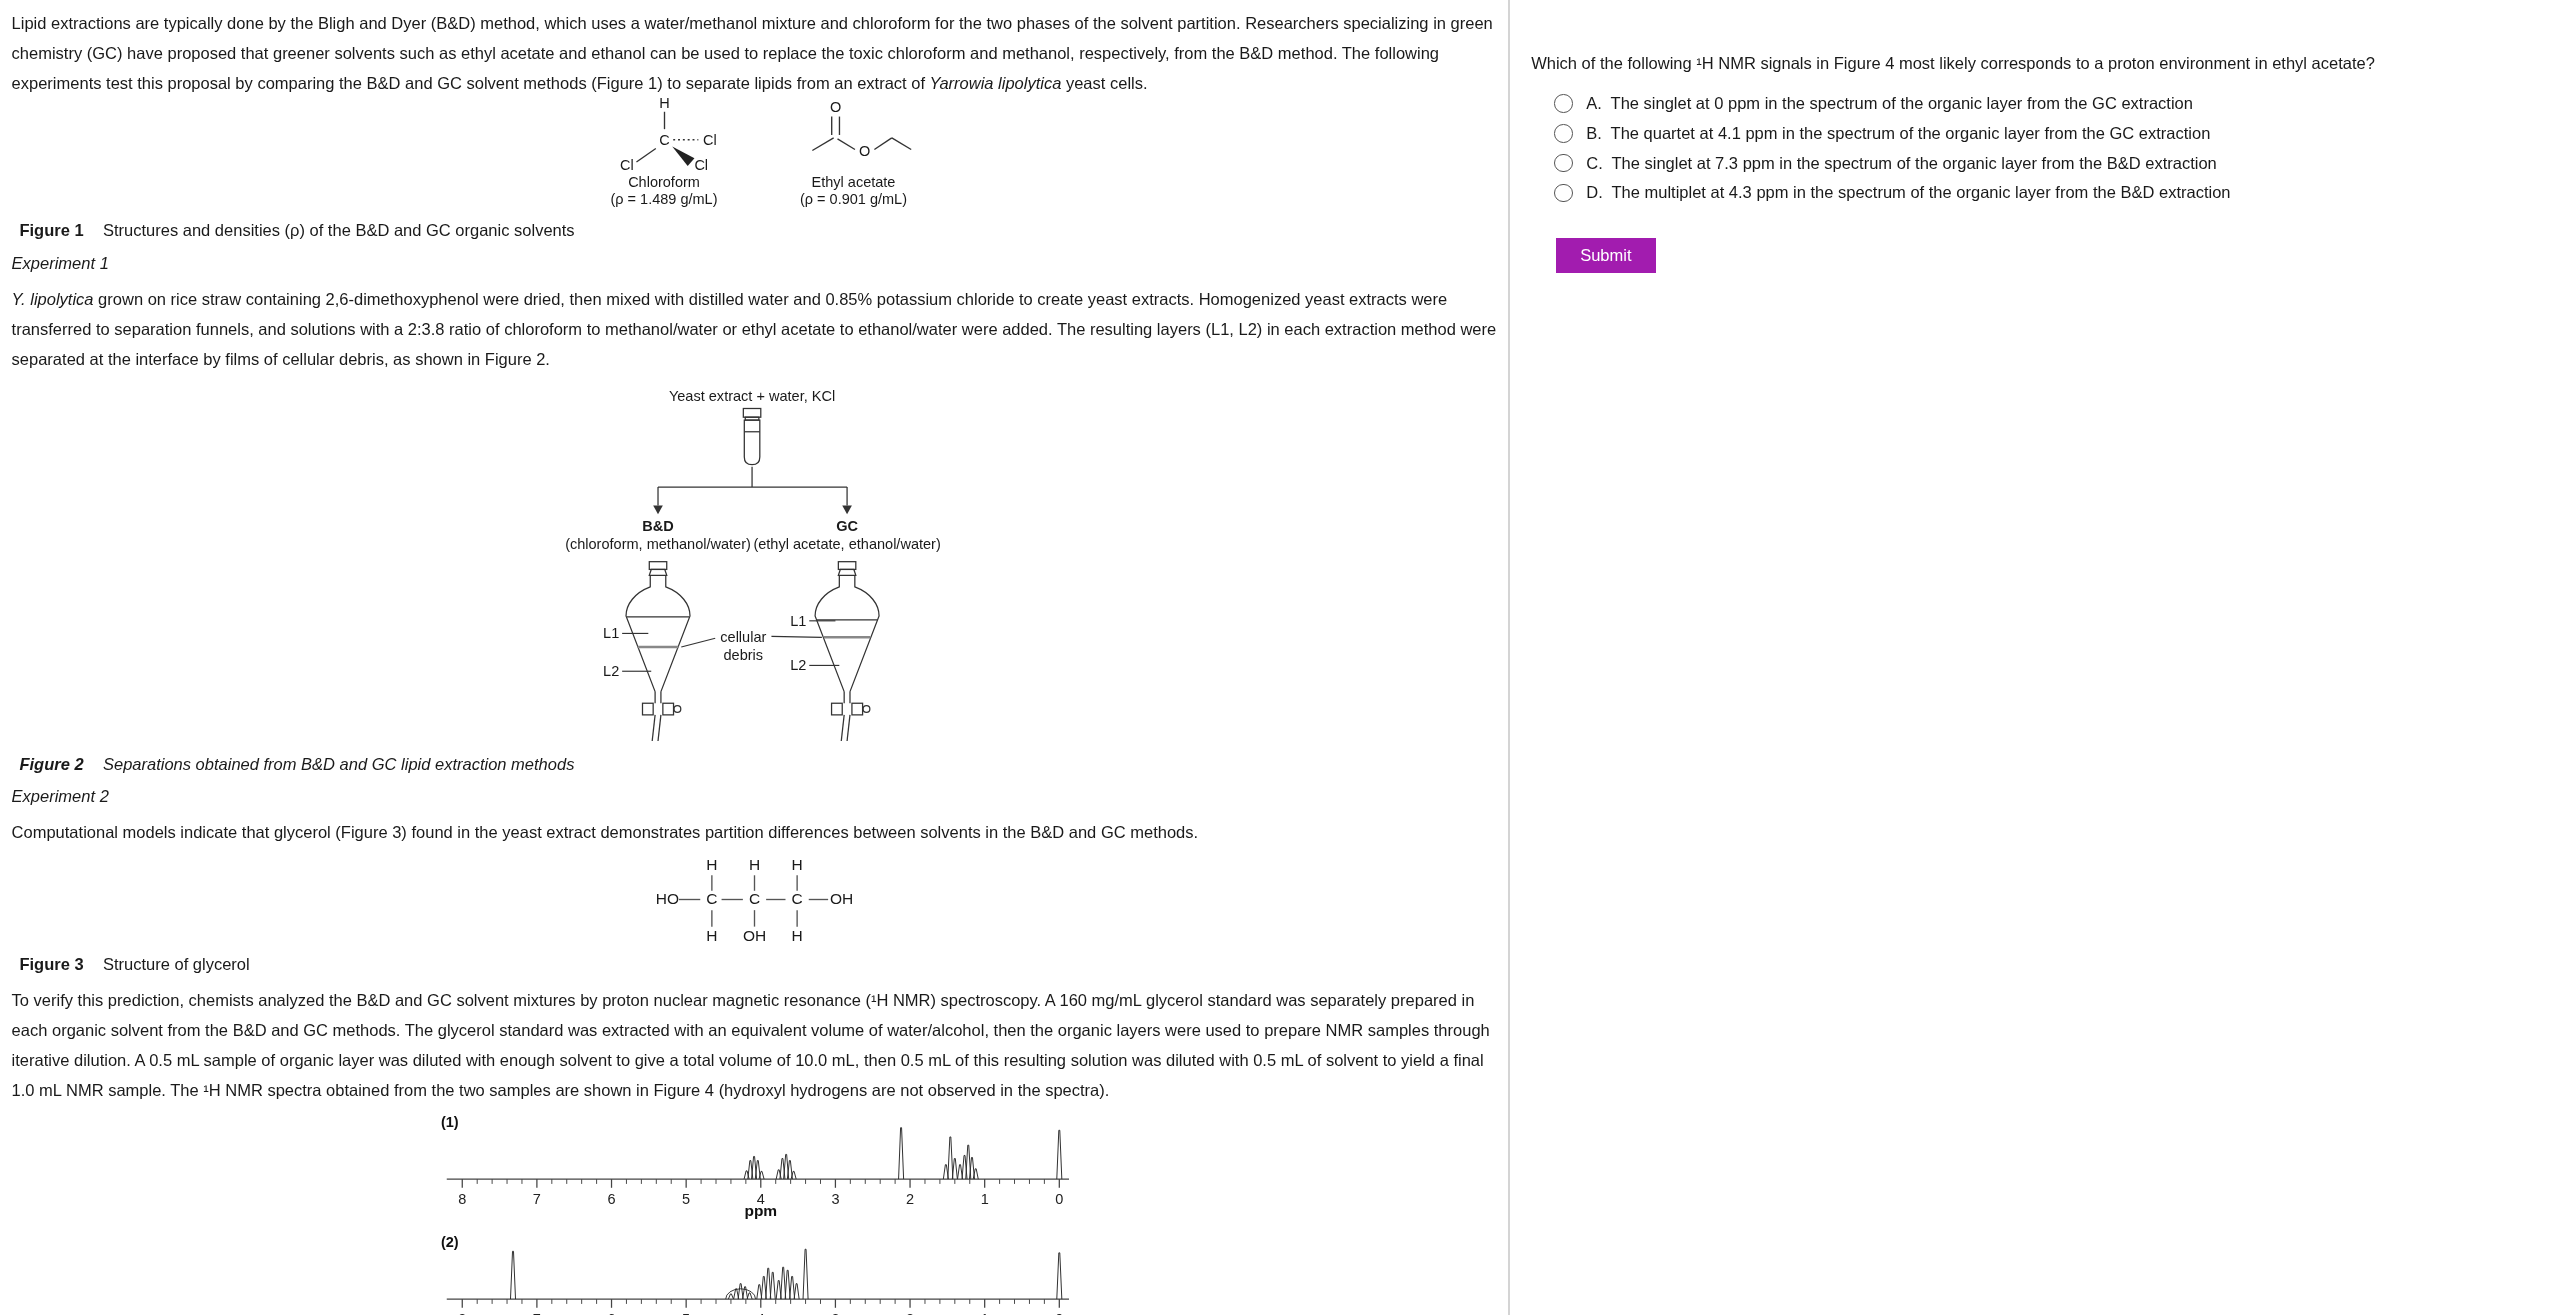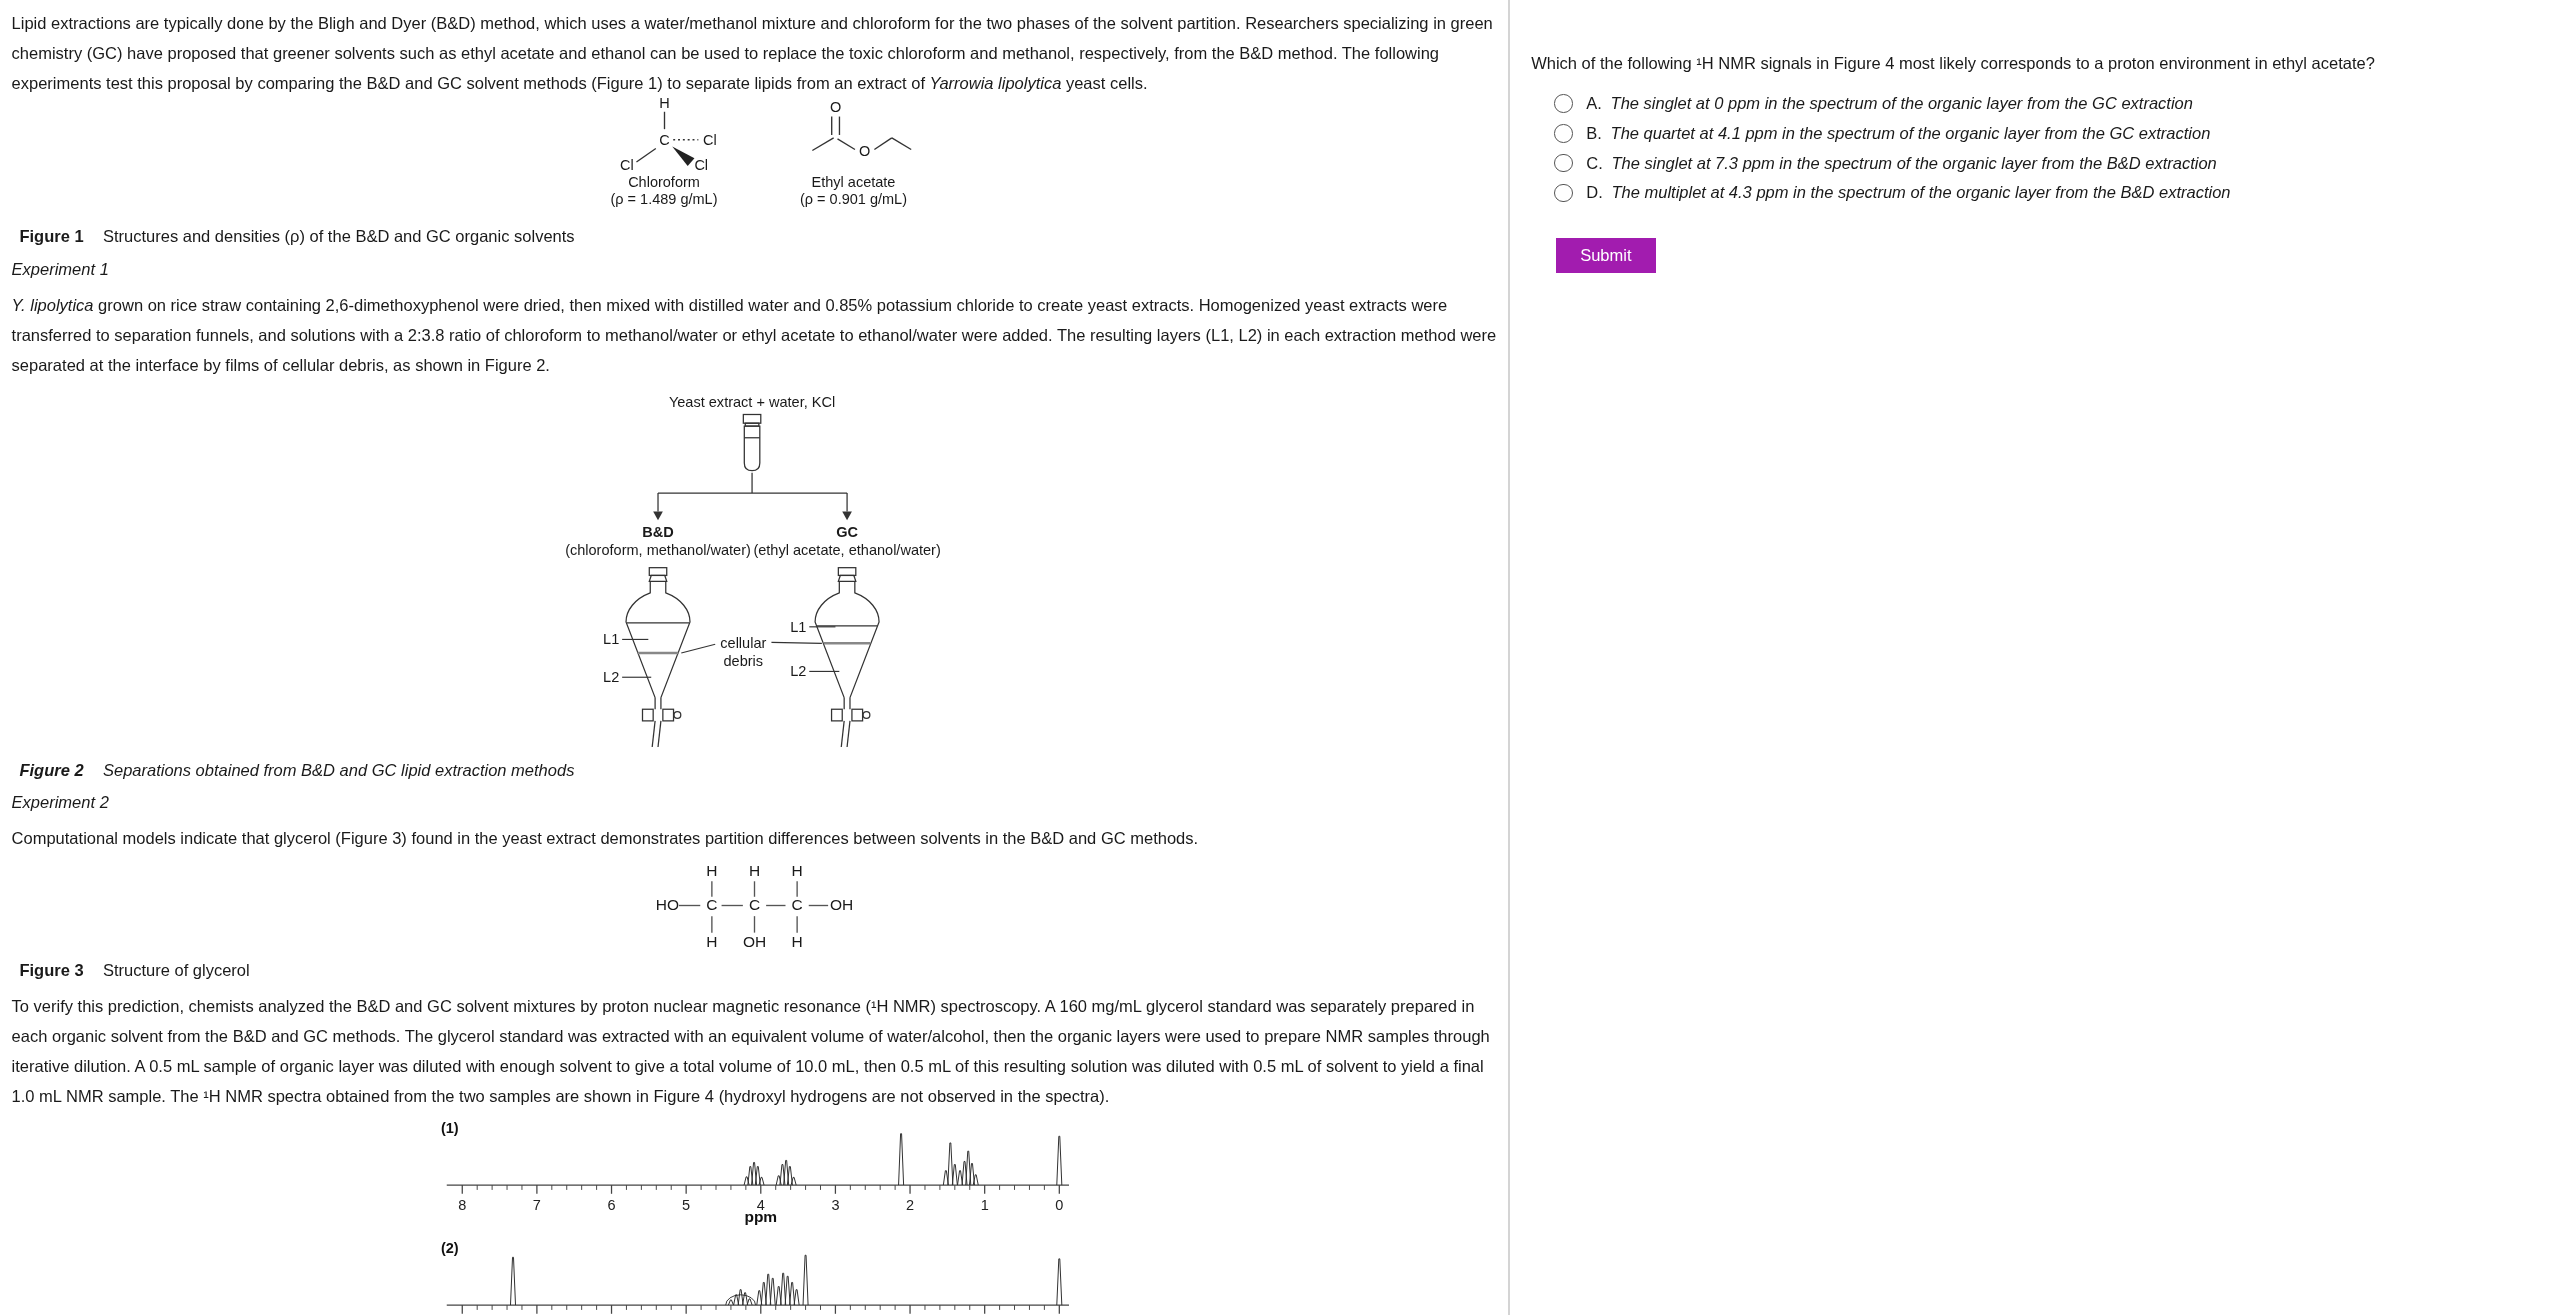--- a/index.html
+++ b/index.html
@@ -7,41 +7,41 @@
     width:2576px;height:1316px;overflow:hidden;background:#ffffff;
     font-family:"Liberation Sans", sans-serif;color:#1a1a1a;
     display:flex;
   }
   .left-panel{width:1508px;box-sizing:border-box;padding:7.8px 11.6px 0 11.6px;}
   .divider{width:1.9px;background:#d4d4d4;height:100%;}
   .right-panel{flex:1;box-sizing:border-box;padding:7.8px 23px 0 21.3px;margin-top:44px;}
 
   p{margin:0;font-size:16.5px;line-height:30px;}
   .exp-heading{margin-top:11.6px;font-style:italic;font-size:16.5px;line-height:21.3px;}
-  .fig-caption{margin-top:17px;font-size:16.5px;line-height:21.3px;padding-left:7.8px;}
+  .fig-caption{margin-top:11px;font-size:16.5px;line-height:21.3px;padding-left:7.8px;}
   .fig-caption b{margin-right:19.4px;}
   .body-par{margin-top:9.7px;}
 
   .fig1-row{display:flex;justify-content:center;align-items:flex-end;gap:54px;margin-top:-3.9px;}
   .struct{display:flex;flex-direction:column;align-items:center;}
   .struct-name{font-size:14.5px;line-height:17.5px;text-align:center;}
   .struct-density{font-size:14.5px;line-height:17.5px;text-align:center;}
 
   .fig-center{display:flex;justify-content:center;}
   svg text{font-family:"Liberation Sans", sans-serif;}
 
   .spec-wrap{display:flex;justify-content:center;}
   .spec1{margin-top:5.8px;}
   .spec2{margin-top:11.6px;}
 
   .question-text{font-size:16.5px;line-height:23px;margin:0 0 19.4px 0;}
   .option-row{display:flex;align-items:center;margin:0 0 10.7px 23px;cursor:pointer;}
   .radio{width:16.5px;height:16.5px;border:1.9px solid #555;border-radius:50%;background:#fff;flex:0 0 auto;}
   .opt-letter{margin-left:13.6px;font-size:16.5px;}
-  .opt-text{margin-left:8.7px;font-size:16.5px;font-style:italic;}
+  .opt-text{margin-left:8.7px;font-size:16.5px;}
   .submit-btn{
     margin:25px 0 0 25px;border:none;color:#fff;font-size:16.5px;
     font-family:"Liberation Sans", sans-serif;
     padding:7.8px 24px;cursor:pointer;display:inline-block;
   }
 </style>
 </head>
 <body>
 
 <div class="left-panel">

